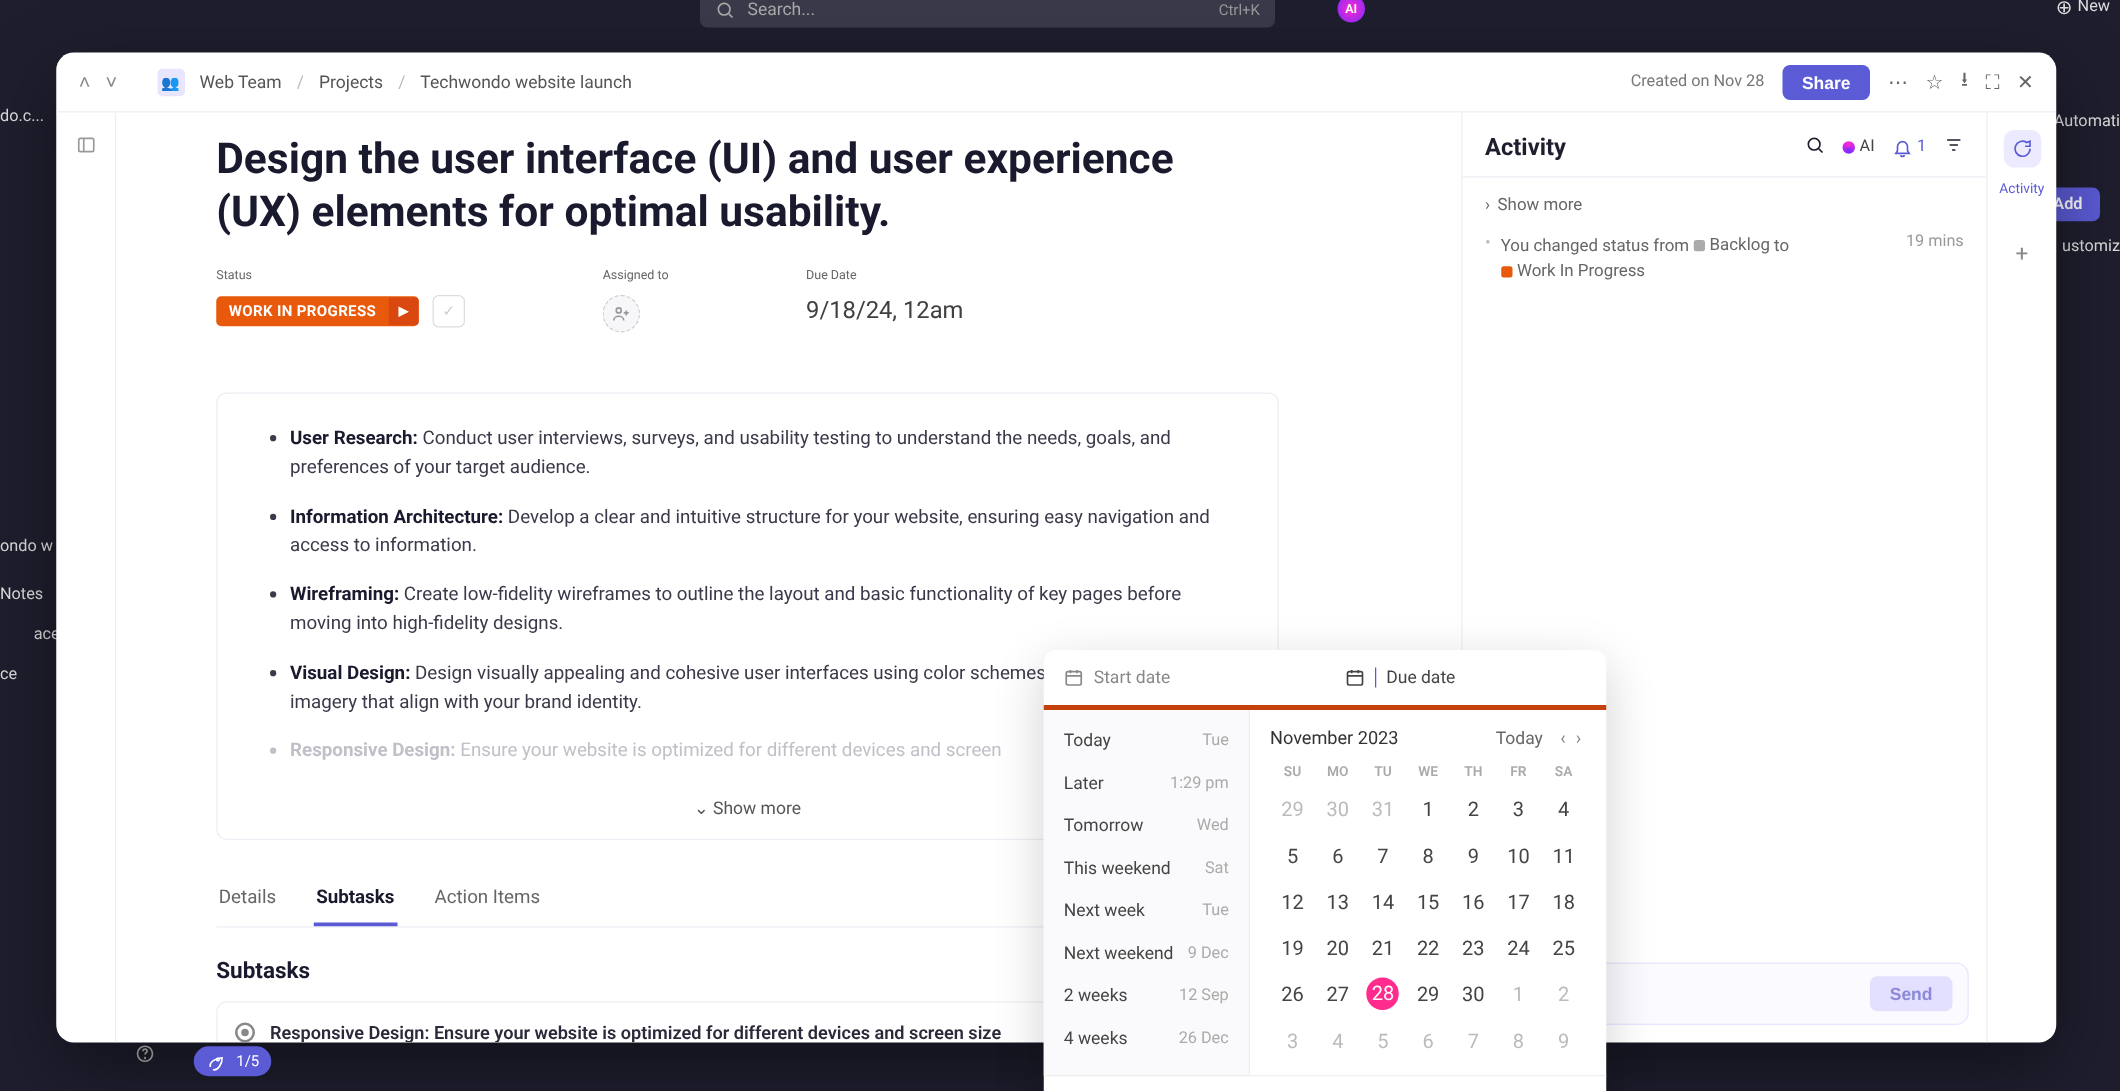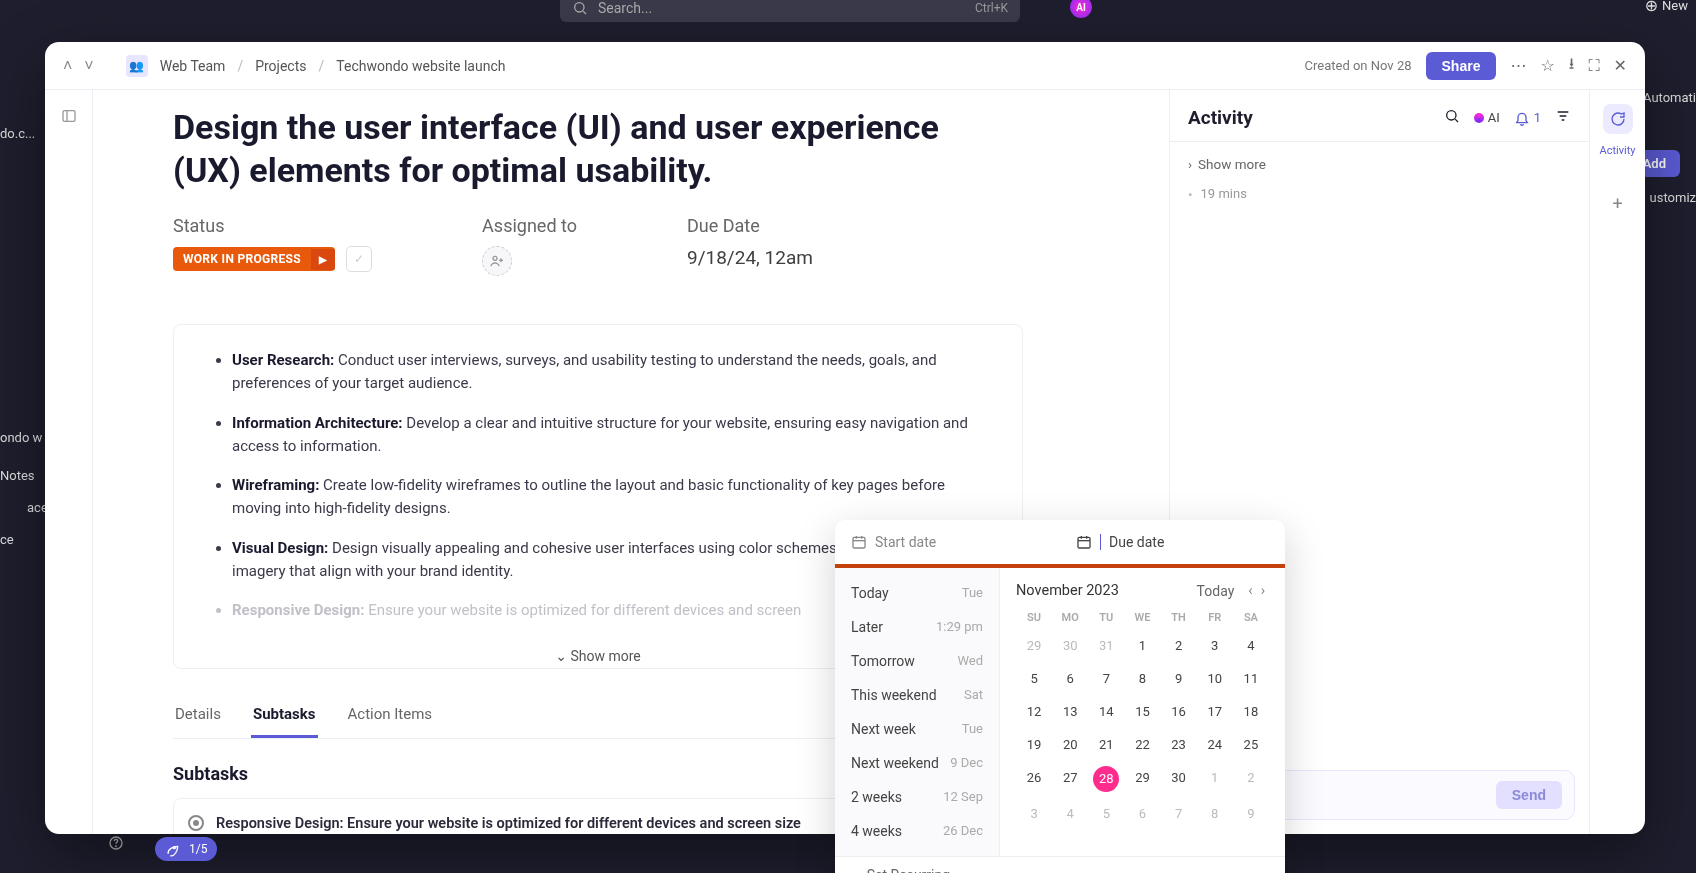--- a/index.html
+++ b/index.html
@@ -38,21 +38,21 @@
 .ai-badge-top {
   position: absolute; left: 1070px; top: -4px;
   width: 22px; height: 22px; border-radius: 50%;
   background: radial-gradient(circle, #ff2bd1, #7b2bff);
   display: flex; align-items: center; justify-content: center;
   color: #fff; font-size: 10px; font-weight: 600;
 }
 .new-btn { position: absolute; right: 8px; top: -4px; color: #ddd; font-size: 13px; display: flex; align-items: center; gap: 4px; }
 
 .bg-chips { position: absolute; color: #ddd; font-size: 13px; }
-.bg-left1 { left: 0; top: 86px; margin-top: 40px; }
+.bg-left1 { left: 0; top: 86px; }
 .bg-right-add { right: 16px; top: 150px; background:#5b5bd6; color:#fff; padding:6px 14px; border-radius:6px; font-weight:600;}
 .bg-right-auto { right: 0px; top: 90px; }
 .bg-right-cust { right: 0px; top: 190px; }
 .bg-left2 { left: 0; top: 430px; }
 .bg-left3 { left: 0; top: 468px; }
 .bg-left4 { left: 0; top: 500px; padding-left: 27px; }
 .bg-left5 { left: 0; top: 532px; }
 
 .modal {
   position: absolute;
@@ -121,21 +121,21 @@
   font-weight: 700;
   color: #1a1a2e;
   line-height: 1.25;
   max-width: 820px;
 }
 .meta-row {
   display: flex;
   gap: 110px;
   margin-top: 24px;
 }
-.meta-block .label { font-size: 18px; color: #666; margin-bottom: 10px; }
+.meta-block .label { font-size: 10px; color: #666; margin-bottom: 10px; }
 .status-pill {
   display: inline-flex; align-items: center;
   background: #e8590c; color: #fff;
   font-size: 12px; font-weight: 700;
   border-radius: 4px;
   overflow: hidden;
 }
 .status-pill .txt { padding: 5px 10px; letter-spacing: 0.3px; }
 .status-pill .drop { background: #d9480f; padding: 5px 8px; font-size: 10px; }
 .check-btn {
@@ -149,21 +149,21 @@
   border: 1px dashed #ccc; background:#f7f7fa;
   display: flex; align-items: center; justify-content: center;
   color: #999; font-size: 13px;
 }
 .duedate-val { color: #404040; font-size: 19px; }
 
 .desc-box {
   margin-top: 48px;
   border: 1px solid #eceef3;
   border-radius: 8px;
-  padding: 24px 30px 0;
+  padding: 24px 30px 12px;
   width: 850px;
   position: relative;
 }
 .desc-box ul { list-style: disc; padding-left: 28px; }
 .desc-box li { margin-bottom: 16px; line-height: 1.55; color: #3a3a4a; font-size: 15px; }
 .desc-box li.faded { color: #c0c0c8; }
 .desc-box li b { color: #1a1a2e; font-weight: 700; }
 .desc-box li.faded b { color: #c0c0c8; }
 .show-more { text-align: center; padding: 10px 0 4px; color: #555; font-size: 14px; cursor: pointer; }
 .show-more::before { content: "⌄ "; }
@@ -274,21 +274,21 @@
   display:flex; justify-content:space-between;
   padding: 9px 16px; font-size:14px; color:#444; cursor:pointer;
 }
 .dp-quick-item .hint { color:#aaa; font-size:13px; }
 .dp-cal { flex:1; padding: 14px 16px; }
 .dp-cal-head { display:flex; align-items:center; font-size:14.5px; color:#333; margin-bottom:12px; }
 .dp-cal-head .today-link { margin-left:auto; margin-right:10px; color:#666; cursor:pointer; font-size: 14px; }
 .dp-cal-head .nav { color:#888; cursor:pointer; padding:0 4px; }
 .dp-grid { display:grid; grid-template-columns: repeat(7, 1fr); text-align:center; row-gap: 10px; }
 .dp-dow { font-size:11px; color:#aaa; font-weight:600; }
-.dp-day { font-size:13px; color:#444; padding:4px 0; cursor:pointer; }
+.dp-day { font-size:16px; color:#444; padding:4px 0; cursor:pointer; }
 .dp-day.muted { color:#bbb; }
 .dp-day.selected {
   background:#ff2b8d; color:#fff; border-radius:50%;
   width:26px; height:26px; line-height:18px; margin:0 auto;
 }
 .dp-footer { border-top:1px solid #eee; padding:10px 14px; font-size:14px; color:#666; display:flex; align-items:center; gap:6px; }
 
 .footer-pill {
   position:absolute; left:155px; bottom: 12px;
   display:flex; align-items:center; gap:8px;
@@ -463,20 +463,32 @@
           </span>
         </div>
       </div>
       <div class="activity-body">
         <div class="show-more-act">
           <span>›</span>
           <span>Show more</span>
         </div>
         <div class="activity-item">
           <span class="act-dot">•</span>
+          <span class="act-text">
+            <span>You changed status from </span>
+            <span class="status-chip">
+                <span class="sq gray"></span>
+                <span>Backlog</span>
+              </span>
+            <span> to</span><br>
+            <span class="status-chip">
+                <span class="sq orange"></span>
+                <span>Work In Progress</span>
+              </span>
+          </span>
           <span class="act-time">19 mins</span>
         </div>
       </div>
       <div class="send-row">
         <span style="flex:1"></span>
         <button class="send-btn">Send</button>
       </div>
     </div>
 
     <div class="right-rail">

